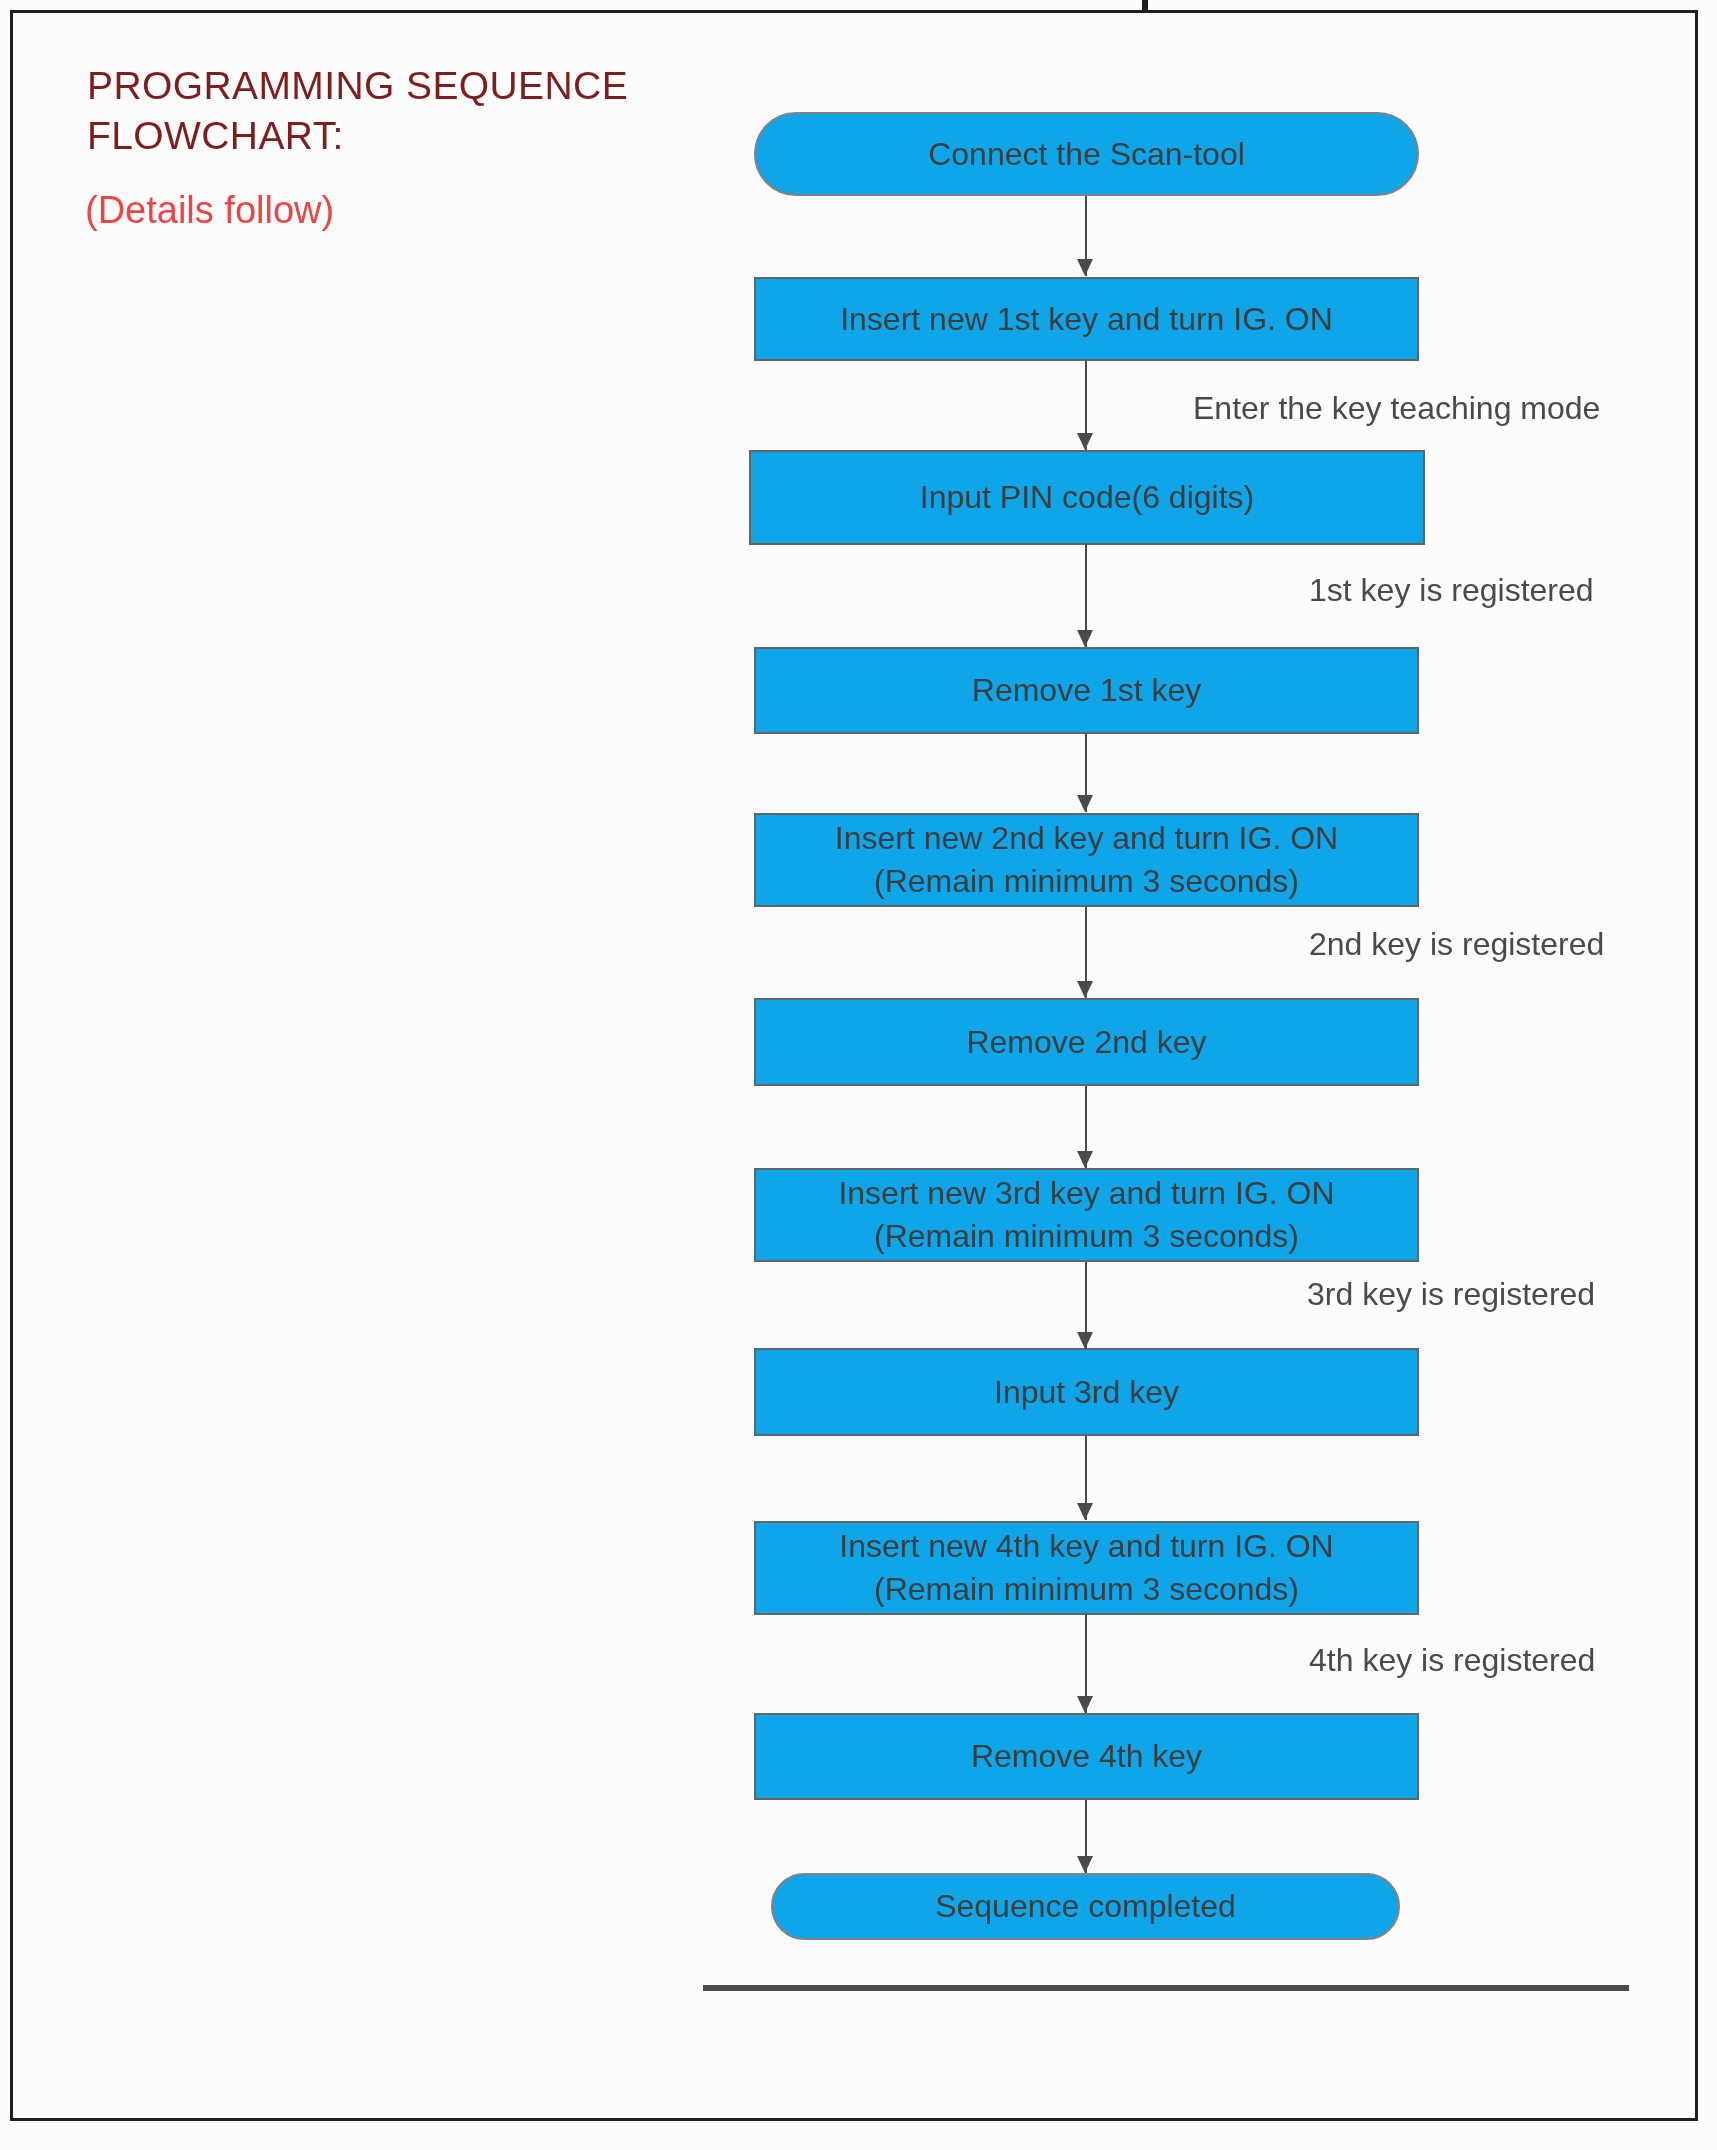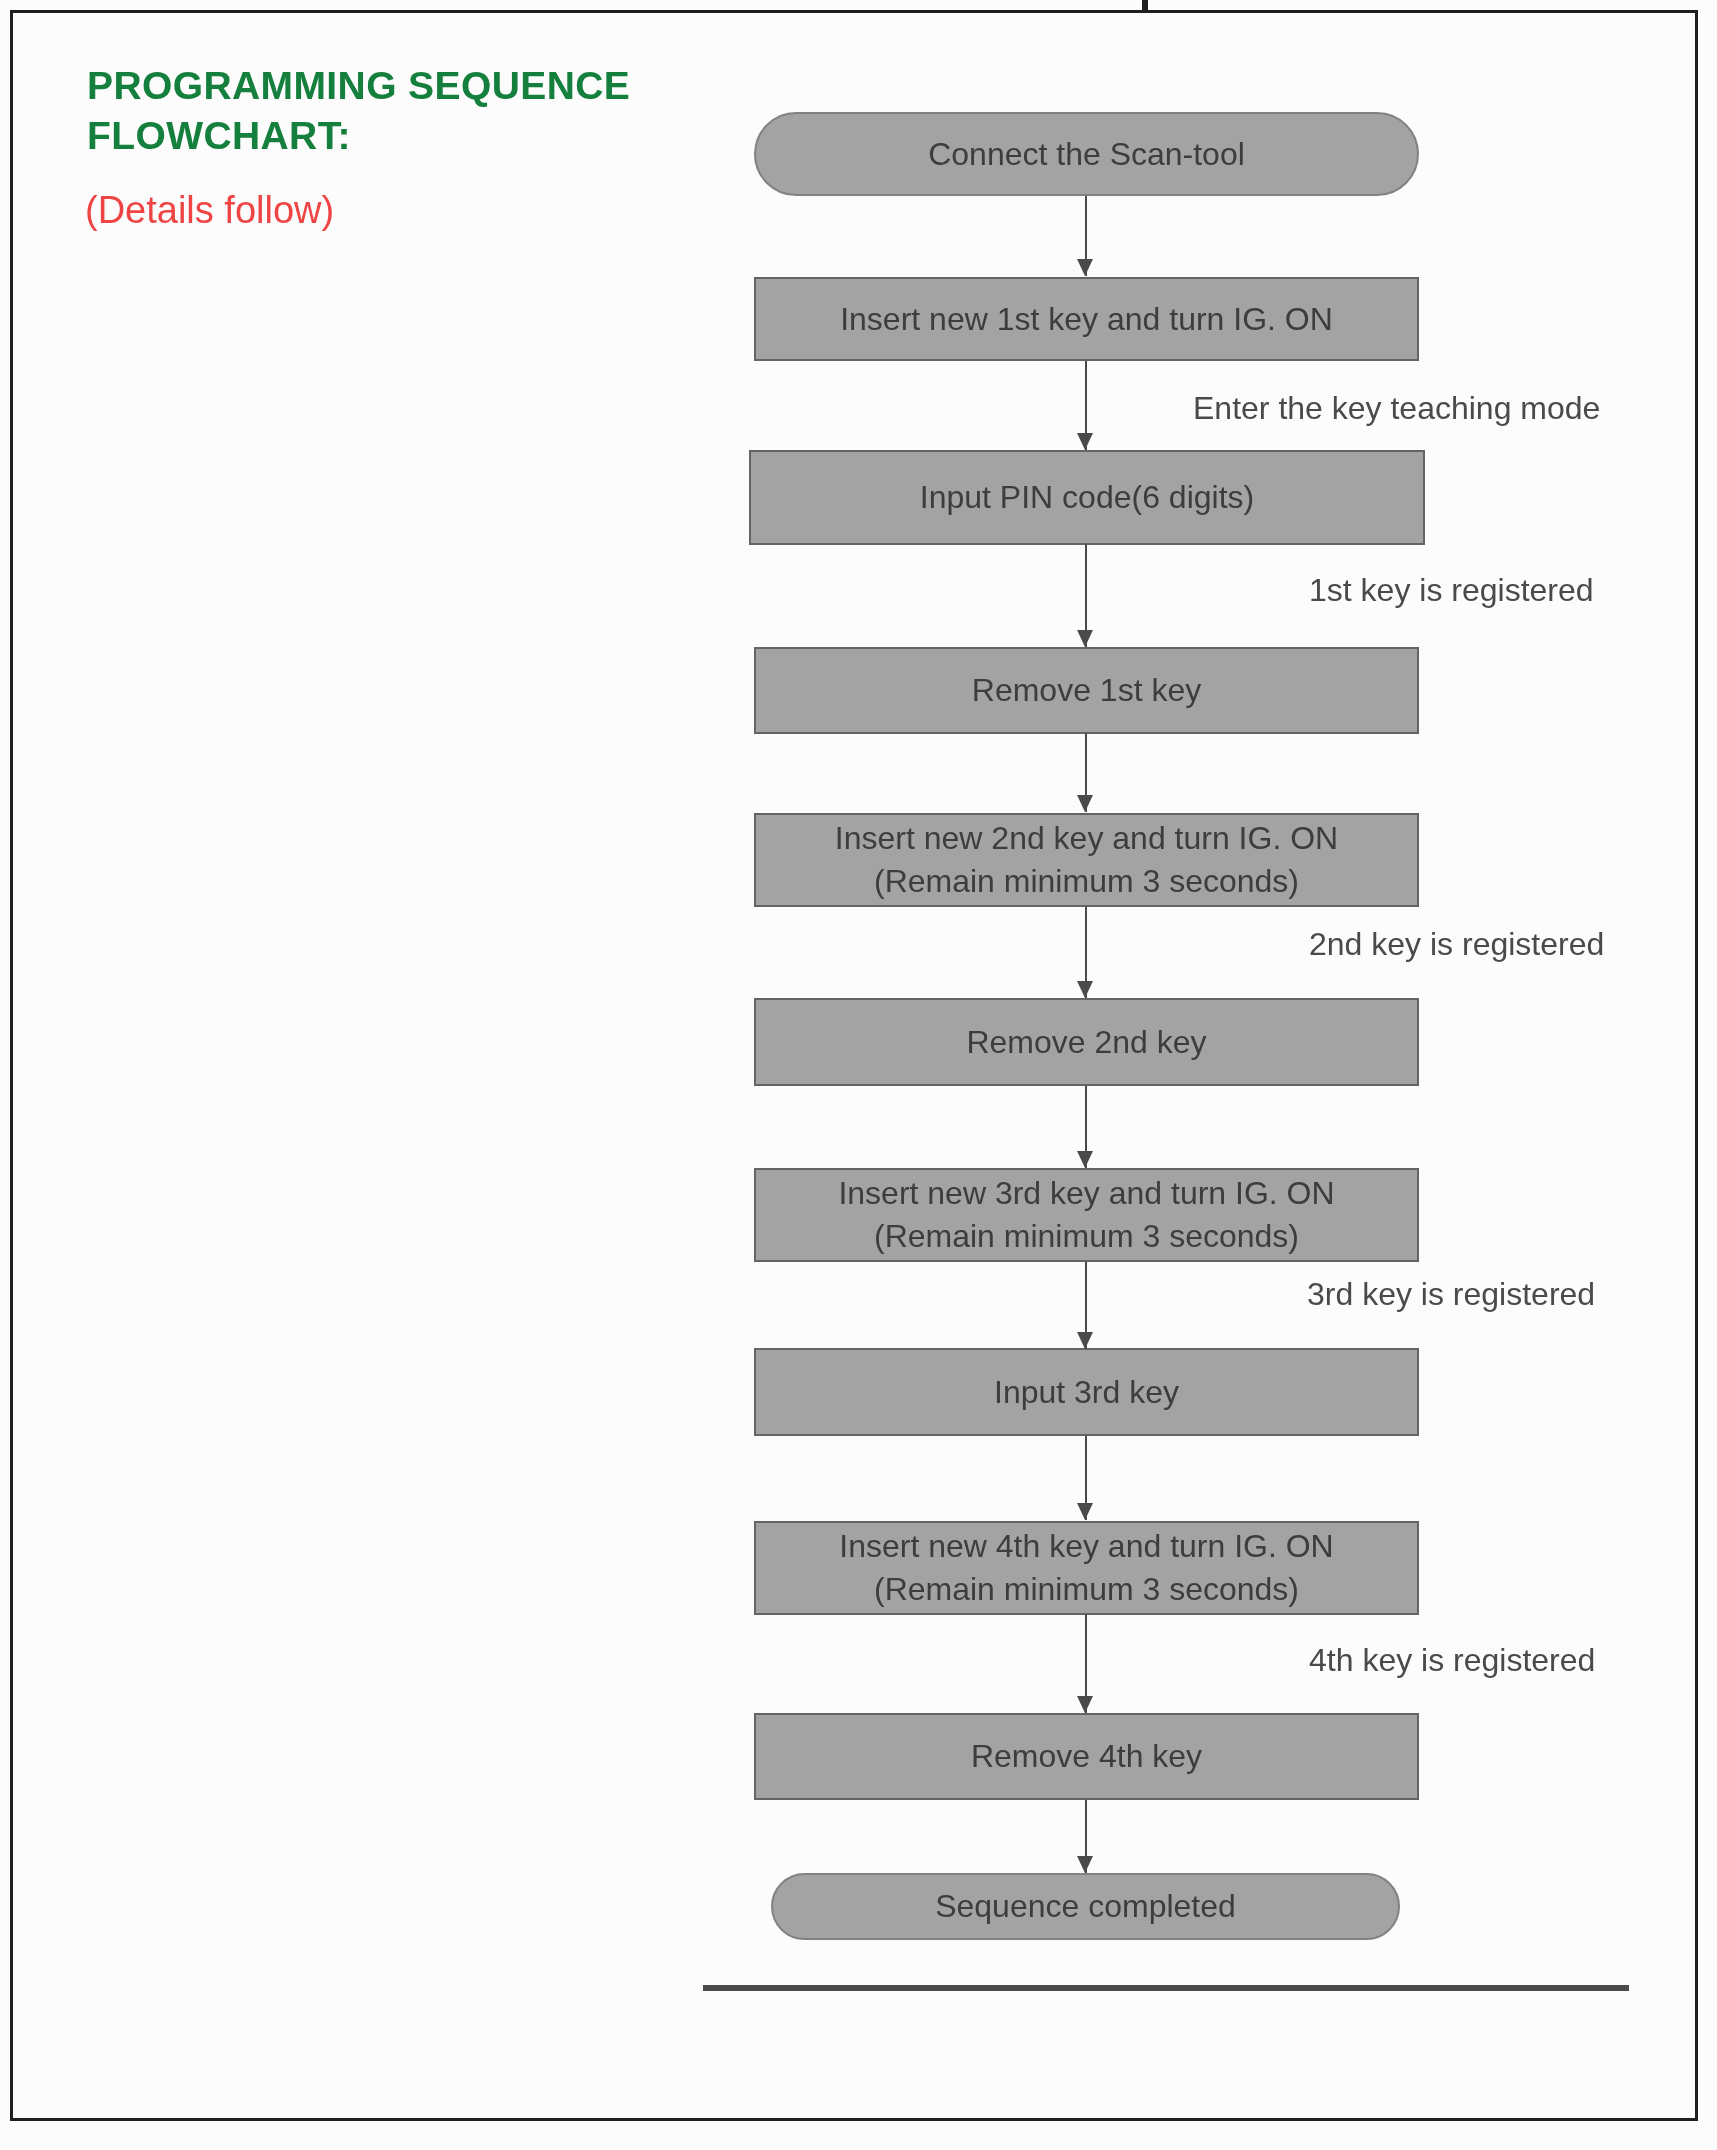--- a/index.html
+++ b/index.html
@@ -31,37 +31,37 @@
     top: 0;
     width: 5.6px;
     height: 13px;
     background: var(--page-border, #1f1f1f);
   }
   .title {
     position: absolute;
     left: 87px;
     top: 61px;
     font-size: 39px;
-    font-weight: bold;
+    font-weight: normal;
     line-height: 50px;
     letter-spacing: 0.4px;
-    color: #15803d;
+    color: #7f1d1d;
     white-space: pre-line;
   }
   .subtitle {
     position: absolute;
     left: 85px;
     top: 189px;
     font-size: 38px;
     color: #ef4444;
   }
   .flow-node {
     position: absolute;
     box-sizing: border-box;
-    background: #a3a3a3;
+    background: #0ea5e9;
     border: 2.4px solid var(--box-border, #646464);
     display: flex;
     flex-direction: column;
     align-items: center;
     justify-content: center;
     text-align: center;
     font-size: 32px;
     line-height: 43px;
     color: var(--text, #3d3d3d);
   }

